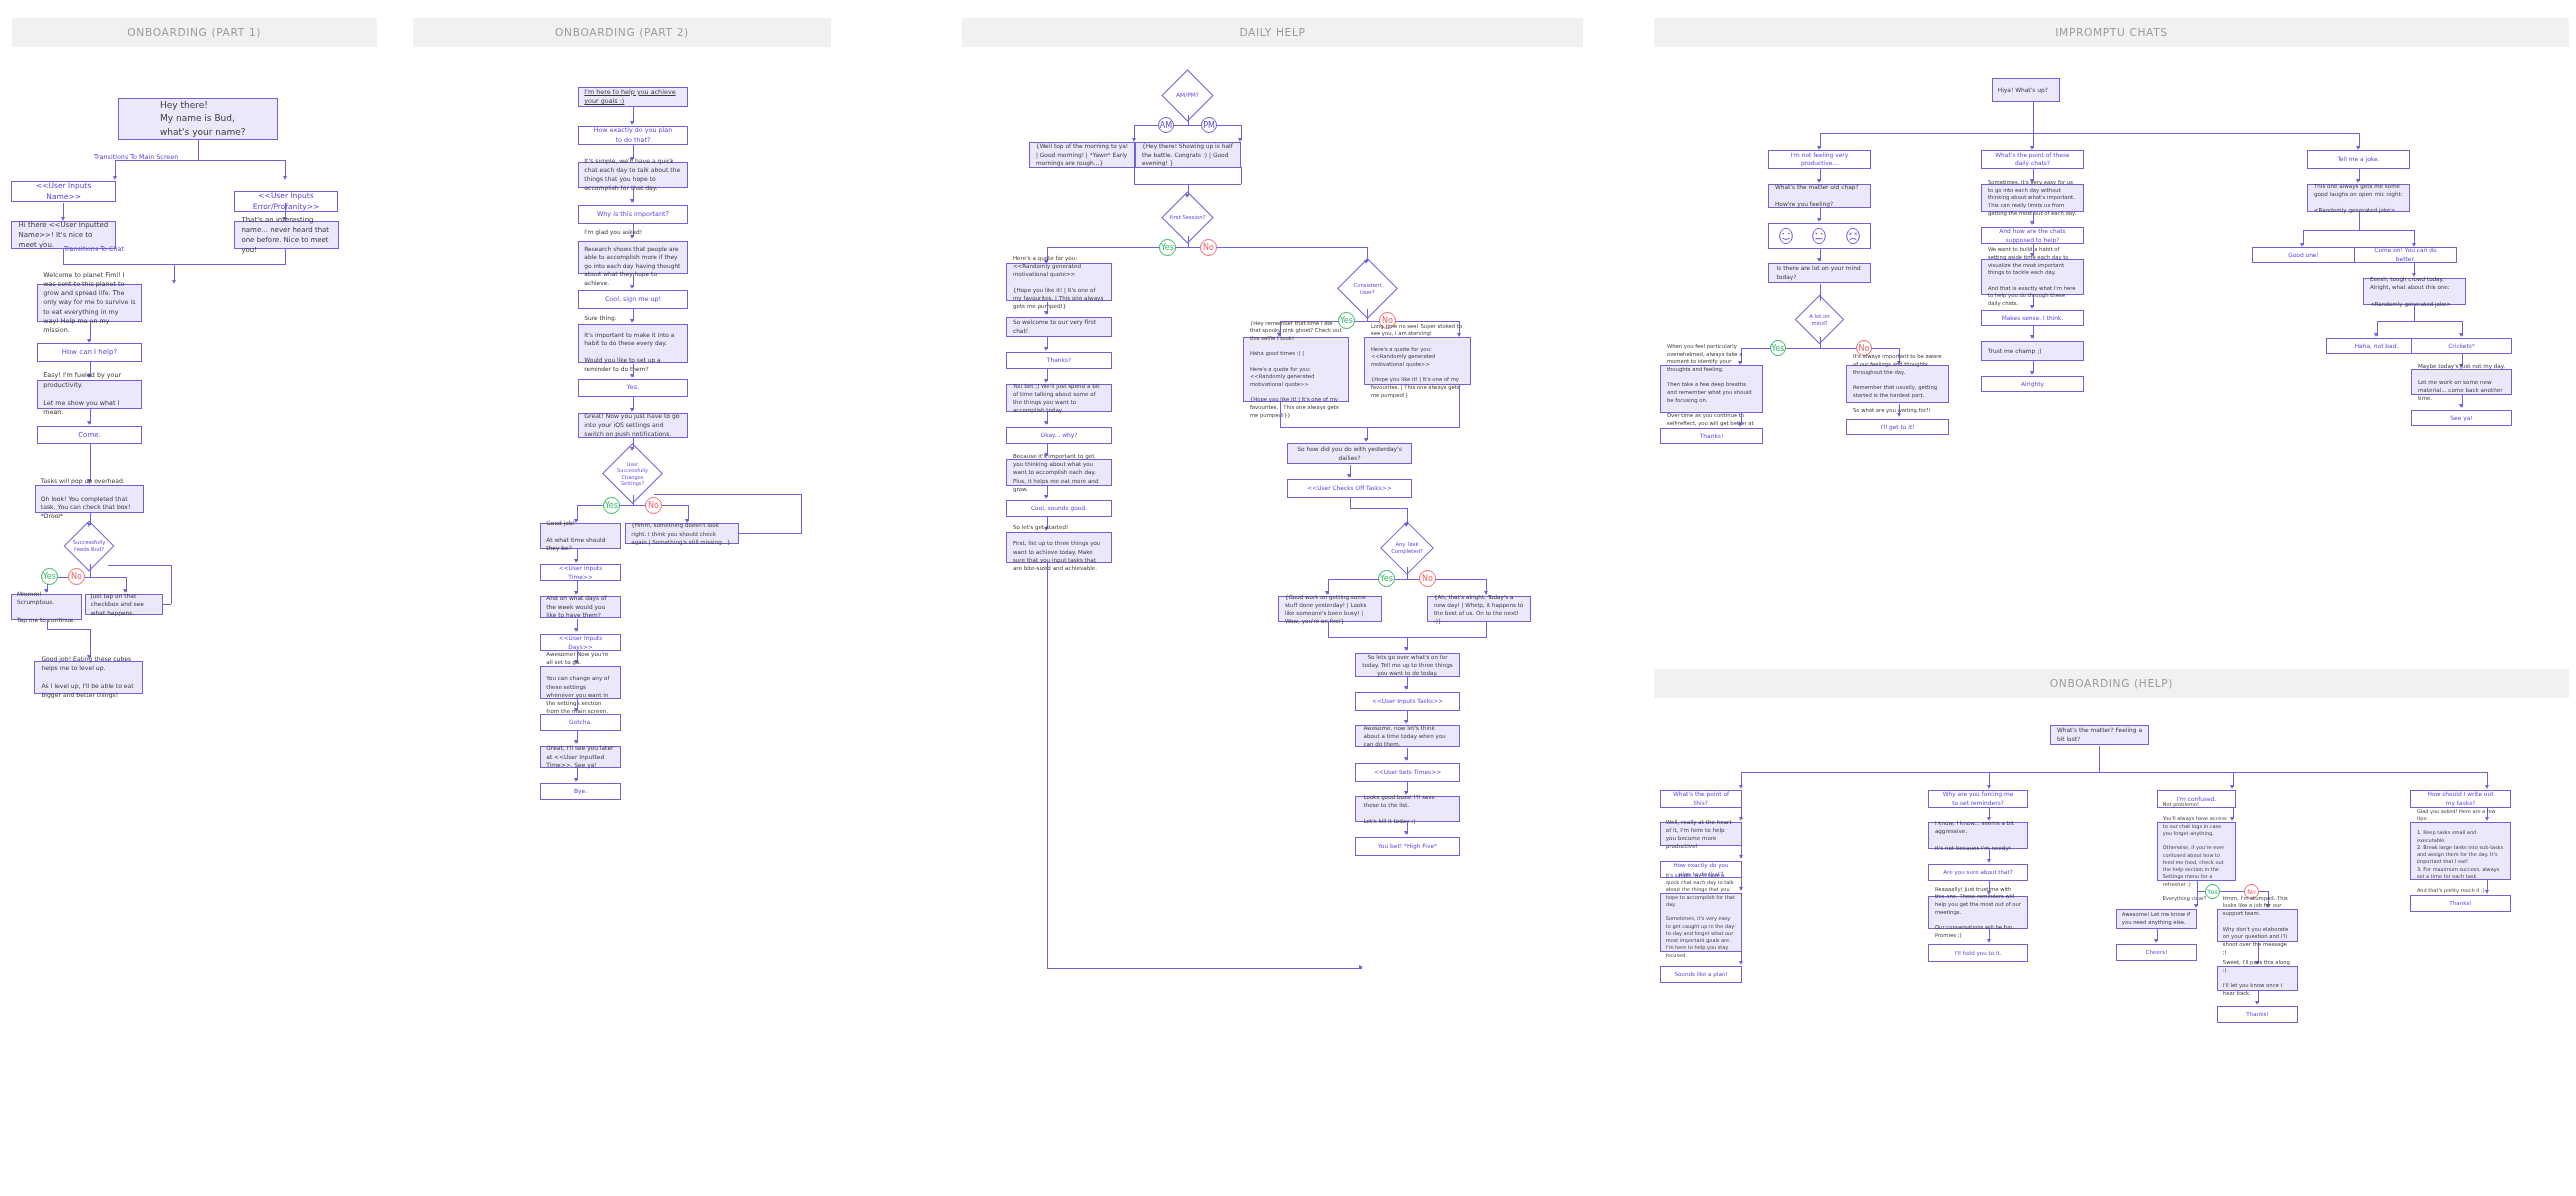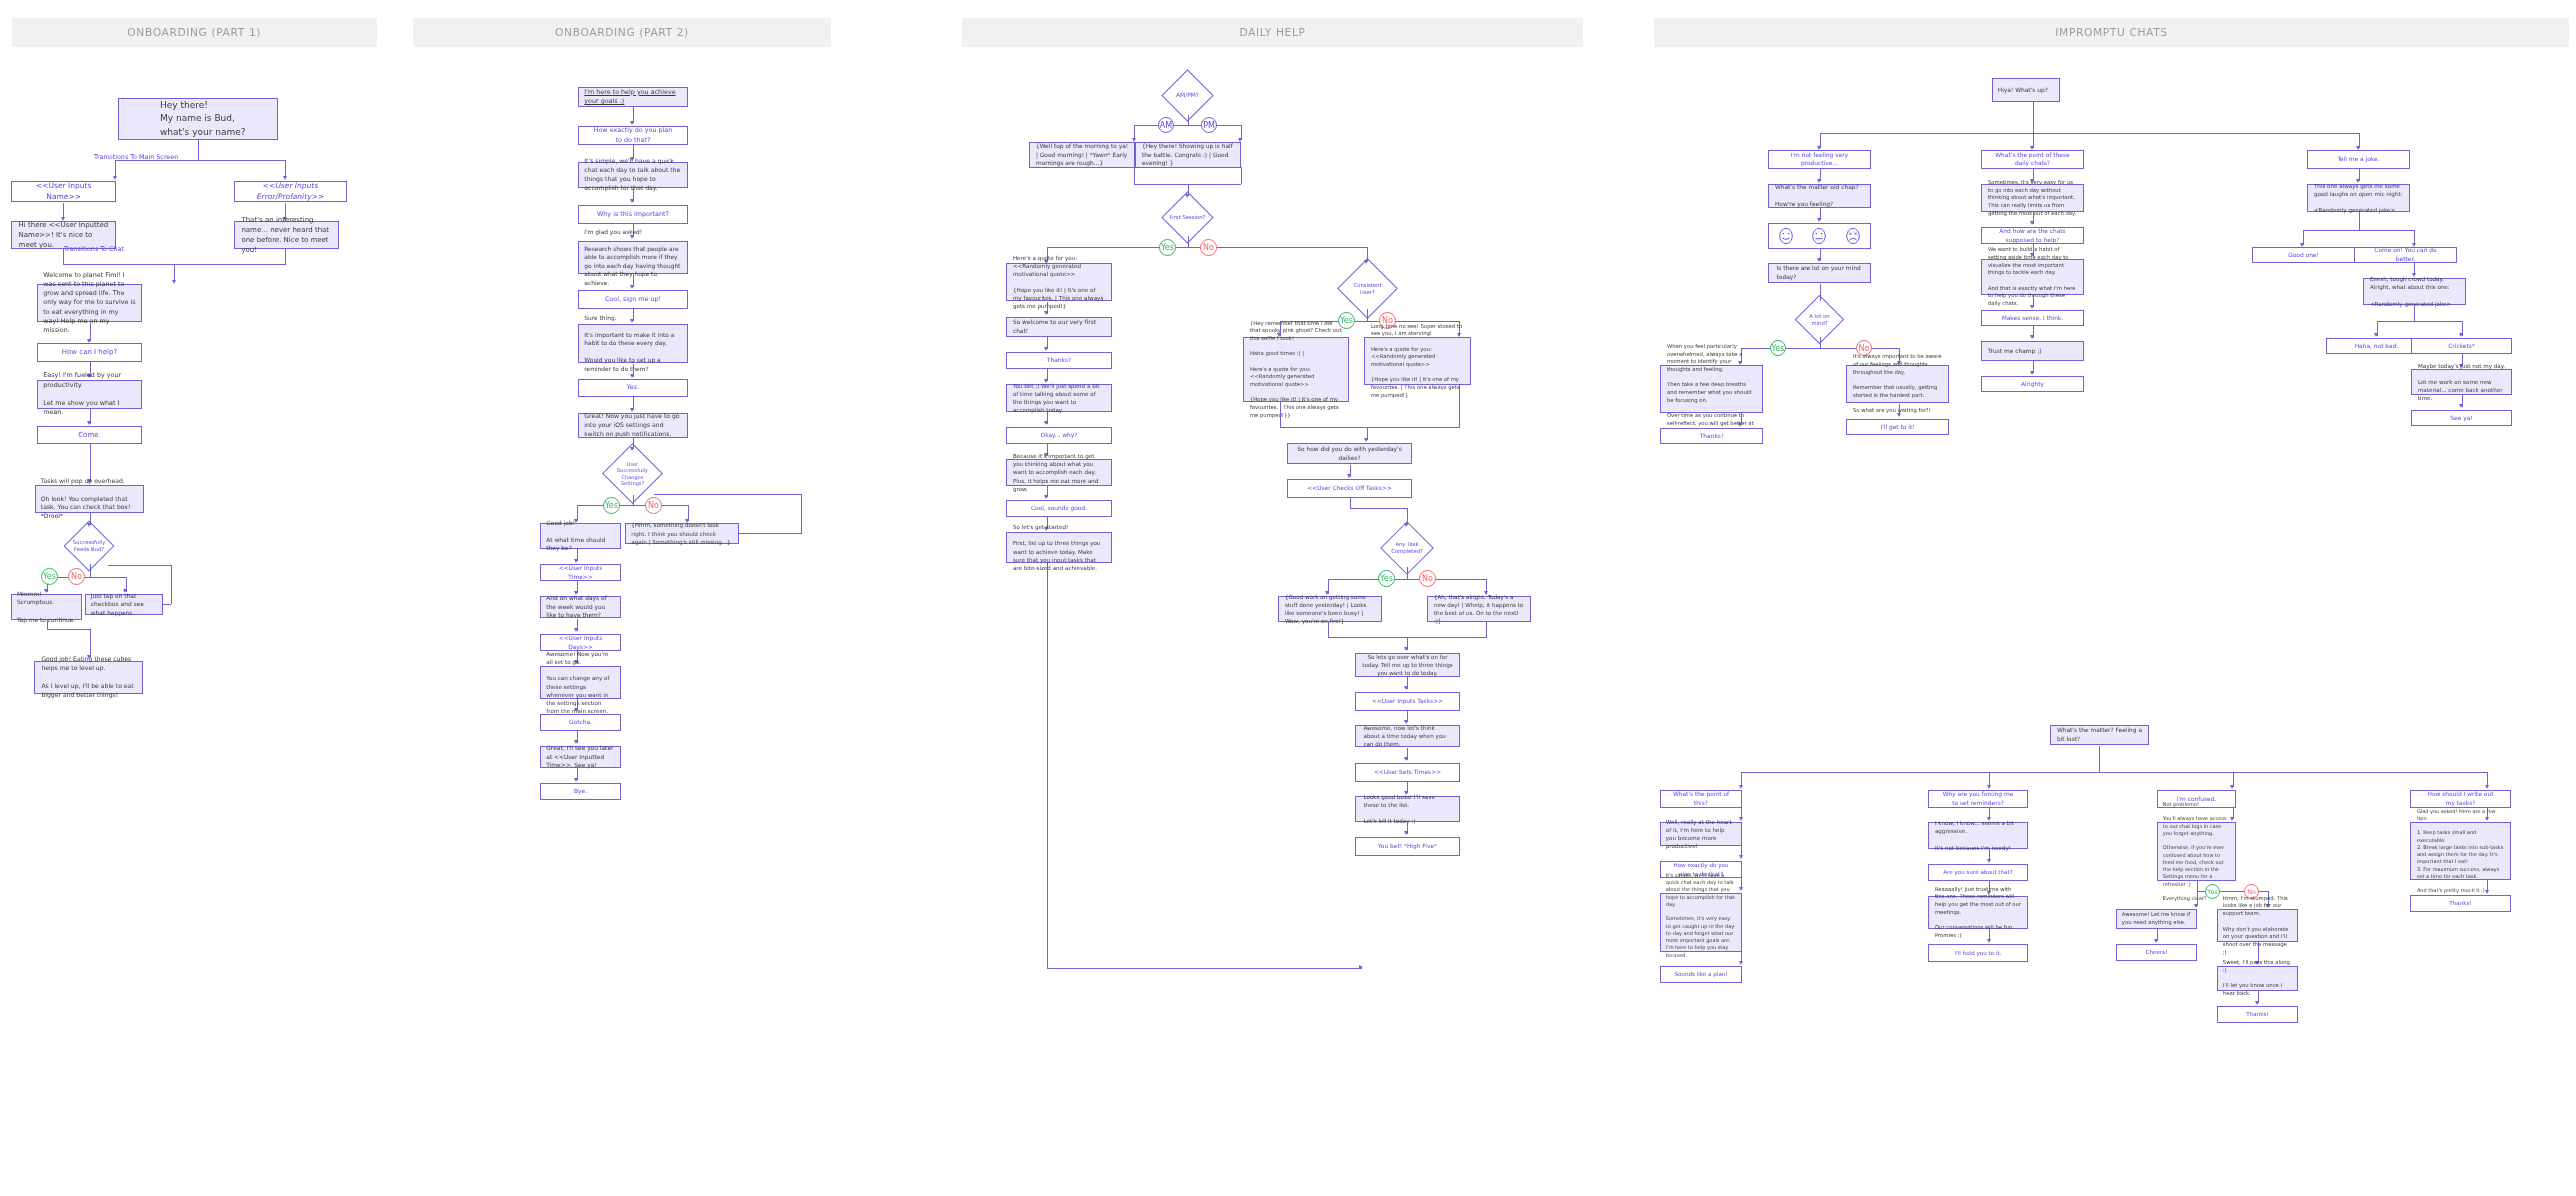--- a/index.html
+++ b/index.html
@@ -88,36 +88,39 @@
   </div>
   <div class="sec-bar" style="left:413px;top:17.6px;width:418px;height:29px;">
     <span>ONBOARDING (PART 2)</span>
   </div>
   <div class="sec-bar" style="left:962px;top:17.6px;width:621px;height:29px;">
     <span>DAILY HELP</span>
   </div>
   <div class="sec-bar" style="left:1654px;top:17.6px;width:915px;height:29px;">
     <span>IMPROMPTU CHATS</span>
   </div>
+  <div class="sec-bar" style="left:1654px;top:669px;width:915px;height:29px;">
+    <span>ONBOARDING (HELP)</span>
+  </div>
 
   <div class="node bot" style="left:118px;top:98px;width:160px;height:42px;">
     <div class="txt">Hey there!
 My name is Bud, what's your name?</div>
   </div>
   <div class="ln v" style="left:198px;top:139px;height:21.3px;"></div>
   <div class="ln h" style="left:115px;top:160px;width:171px;"></div>
   <div class="ln v" style="left:115px;top:160px;height:18px;"></div>
   <div class="ln v" style="left:285px;top:160px;height:18px;"></div>
   <div class="arw" style="left:113px;top:176px;"></div>
   <div class="arw" style="left:283px;top:176px;"></div>
 
   <div class="node usr" style="left:11.2px;top:181px;width:105px;height:21.3px;">
     <div class="txt" style="font-size:7.5px;">&lt;&lt;User Inputs Name&gt;&gt;</div>
   </div>
-  <div class="node usr" style="left:234px;top:181px;width:113px;height:21.3px;font-style:italic;">
+  <div class="node usr" style="left:234px;top:191px;width:104px;height:21.3px;">
     <div class="txt" style="font-size:7.5px;">&lt;&lt;User Inputs Error/Profanity&gt;&gt;</div>
   </div>
   <div class="ln v" style="left:63px;top:203px;height:16px;"></div>
   <div class="arw" style="left:61px;top:217px;"></div>
   <div class="ln v" style="left:285px;top:203px;height:16px;"></div>
   <div class="arw" style="left:283px;top:217px;"></div>
 
   <div class="node bot" style="left:11.2px;top:221px;width:105px;height:28px;">
     <div class="txt" style="font-size:7px;padding:0 6.4px;">Hi there &lt;&lt;User Inputted Name&gt;&gt;! It's nice to meet you.</div>
   </div>

